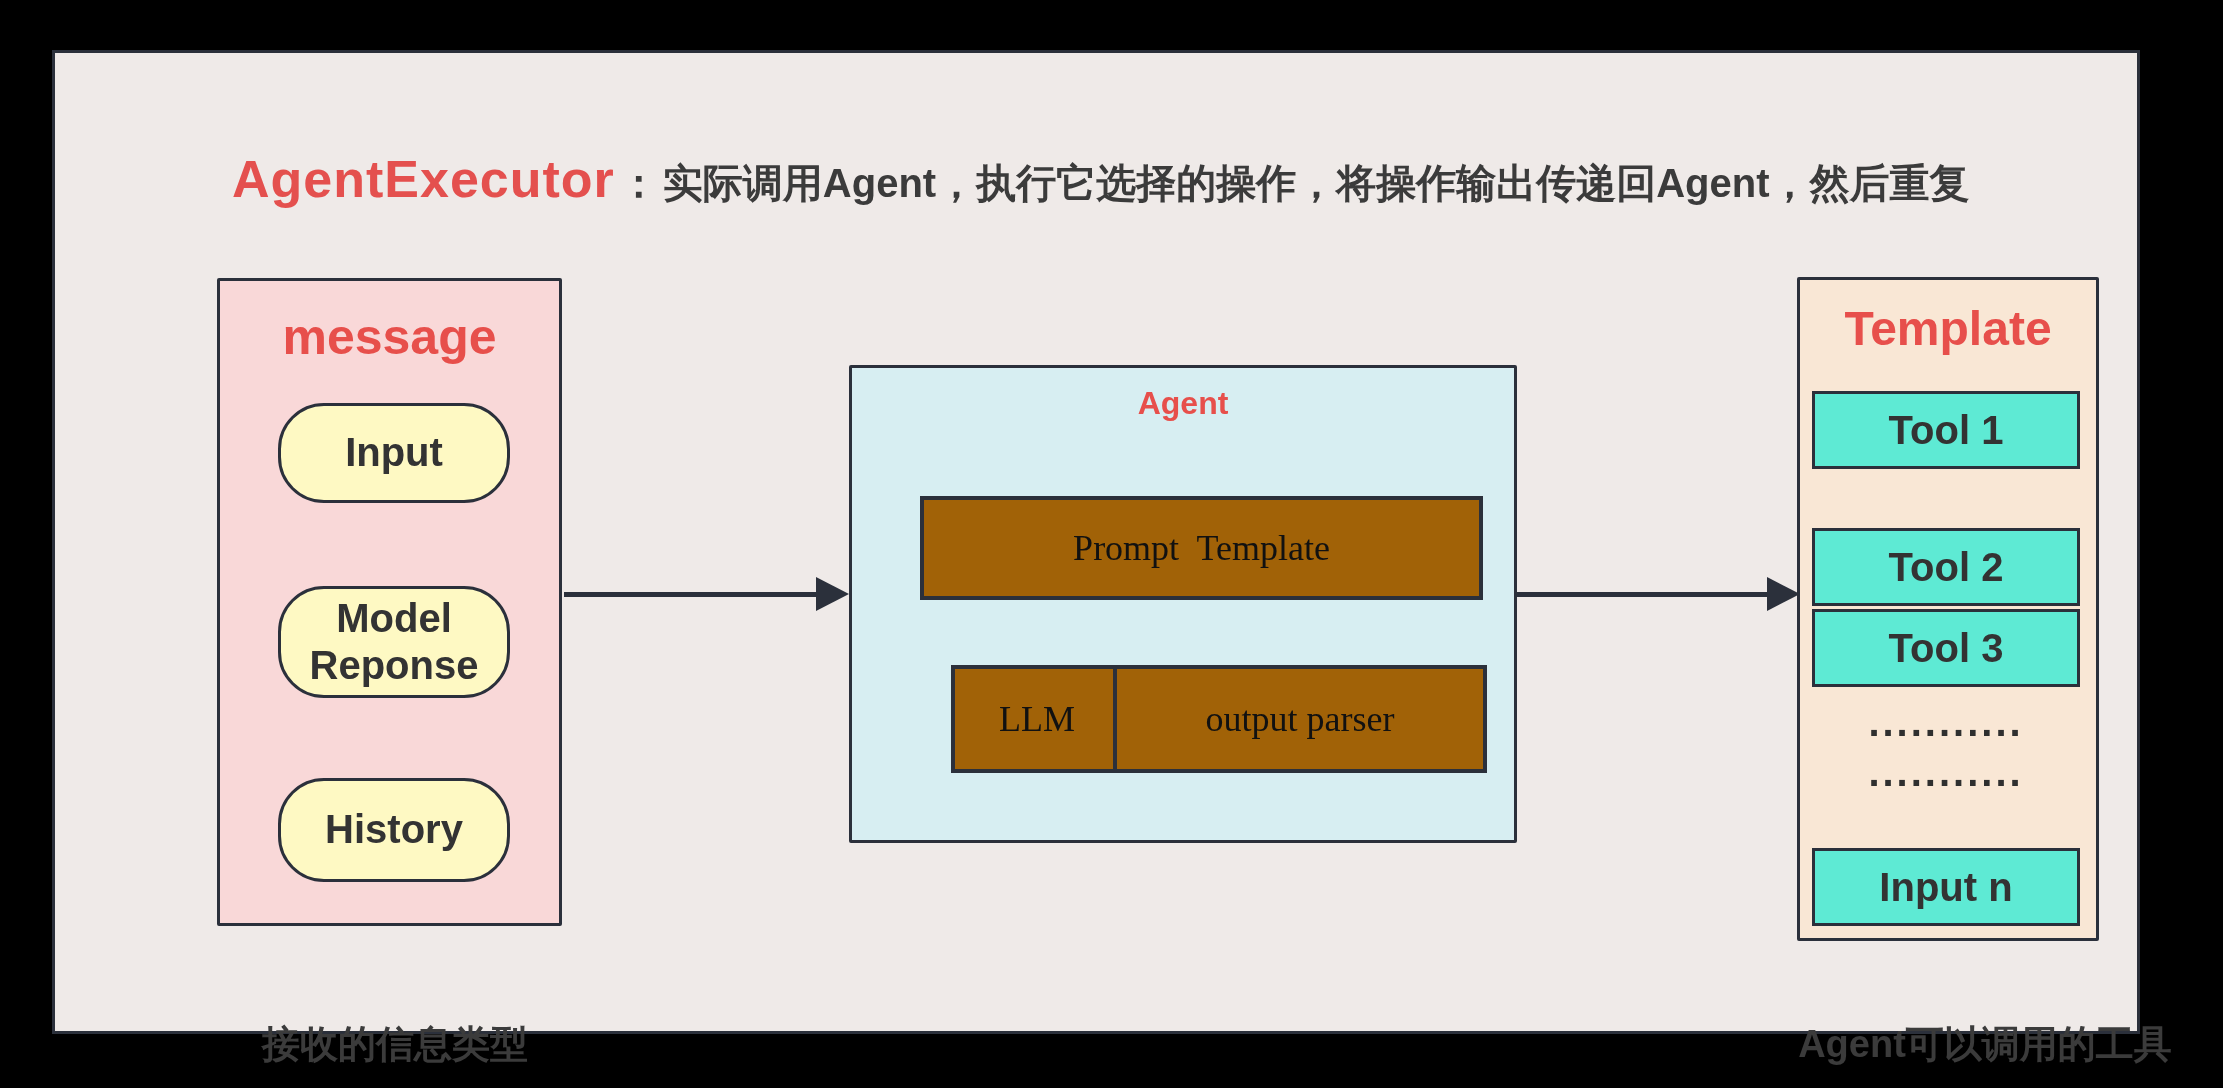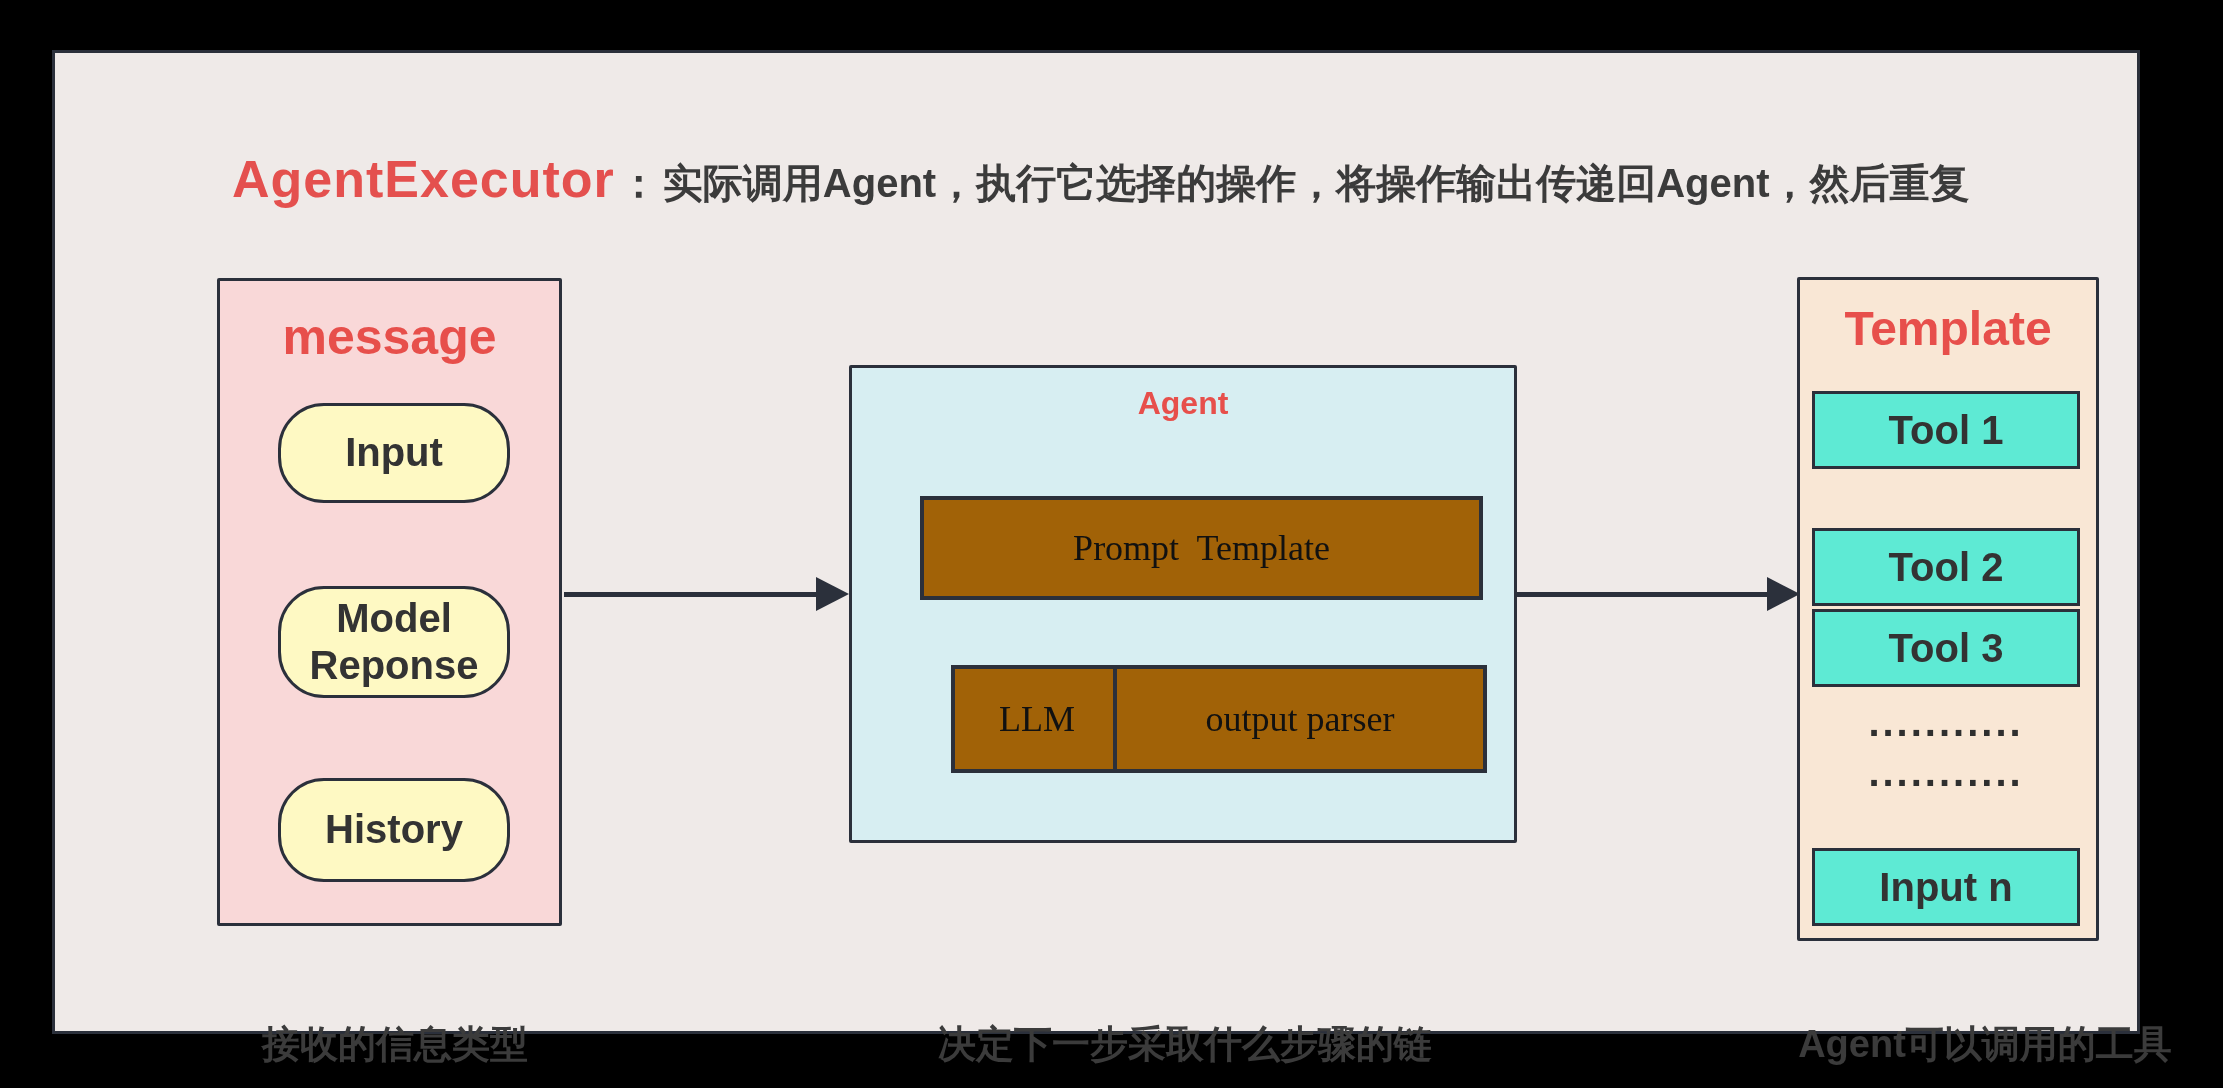--- a/index.html
+++ b/index.html
@@ -127,17 +127,16 @@
     <div class="big-box" id="toolkits-box"></div>
     <div class="box-heading" id="toolkits-title">Template</div>
     <div class="tool-box" id="tool-1">Tool 1</div>
     <div class="tool-box" id="tool-2">Tool 2</div>
     <div class="tool-box" id="tool-3">Tool 3</div>
     <div class="dots-row" id="dots-1">...........</div>
     <div class="dots-row" id="dots-2">...........</div>
     <div class="tool-box" id="tool-n">Input n</div>
 
     <div class="caption" id="caption-message">接收的信息类型</div>
-    <div class="caption" id="caption-agent">决定下一步采取什么步骤的链</div>
     <div class="caption" id="caption-toolkits">Agent可以调用的工具</div>
 
   </div>
 </div>
 
 </body></html>

